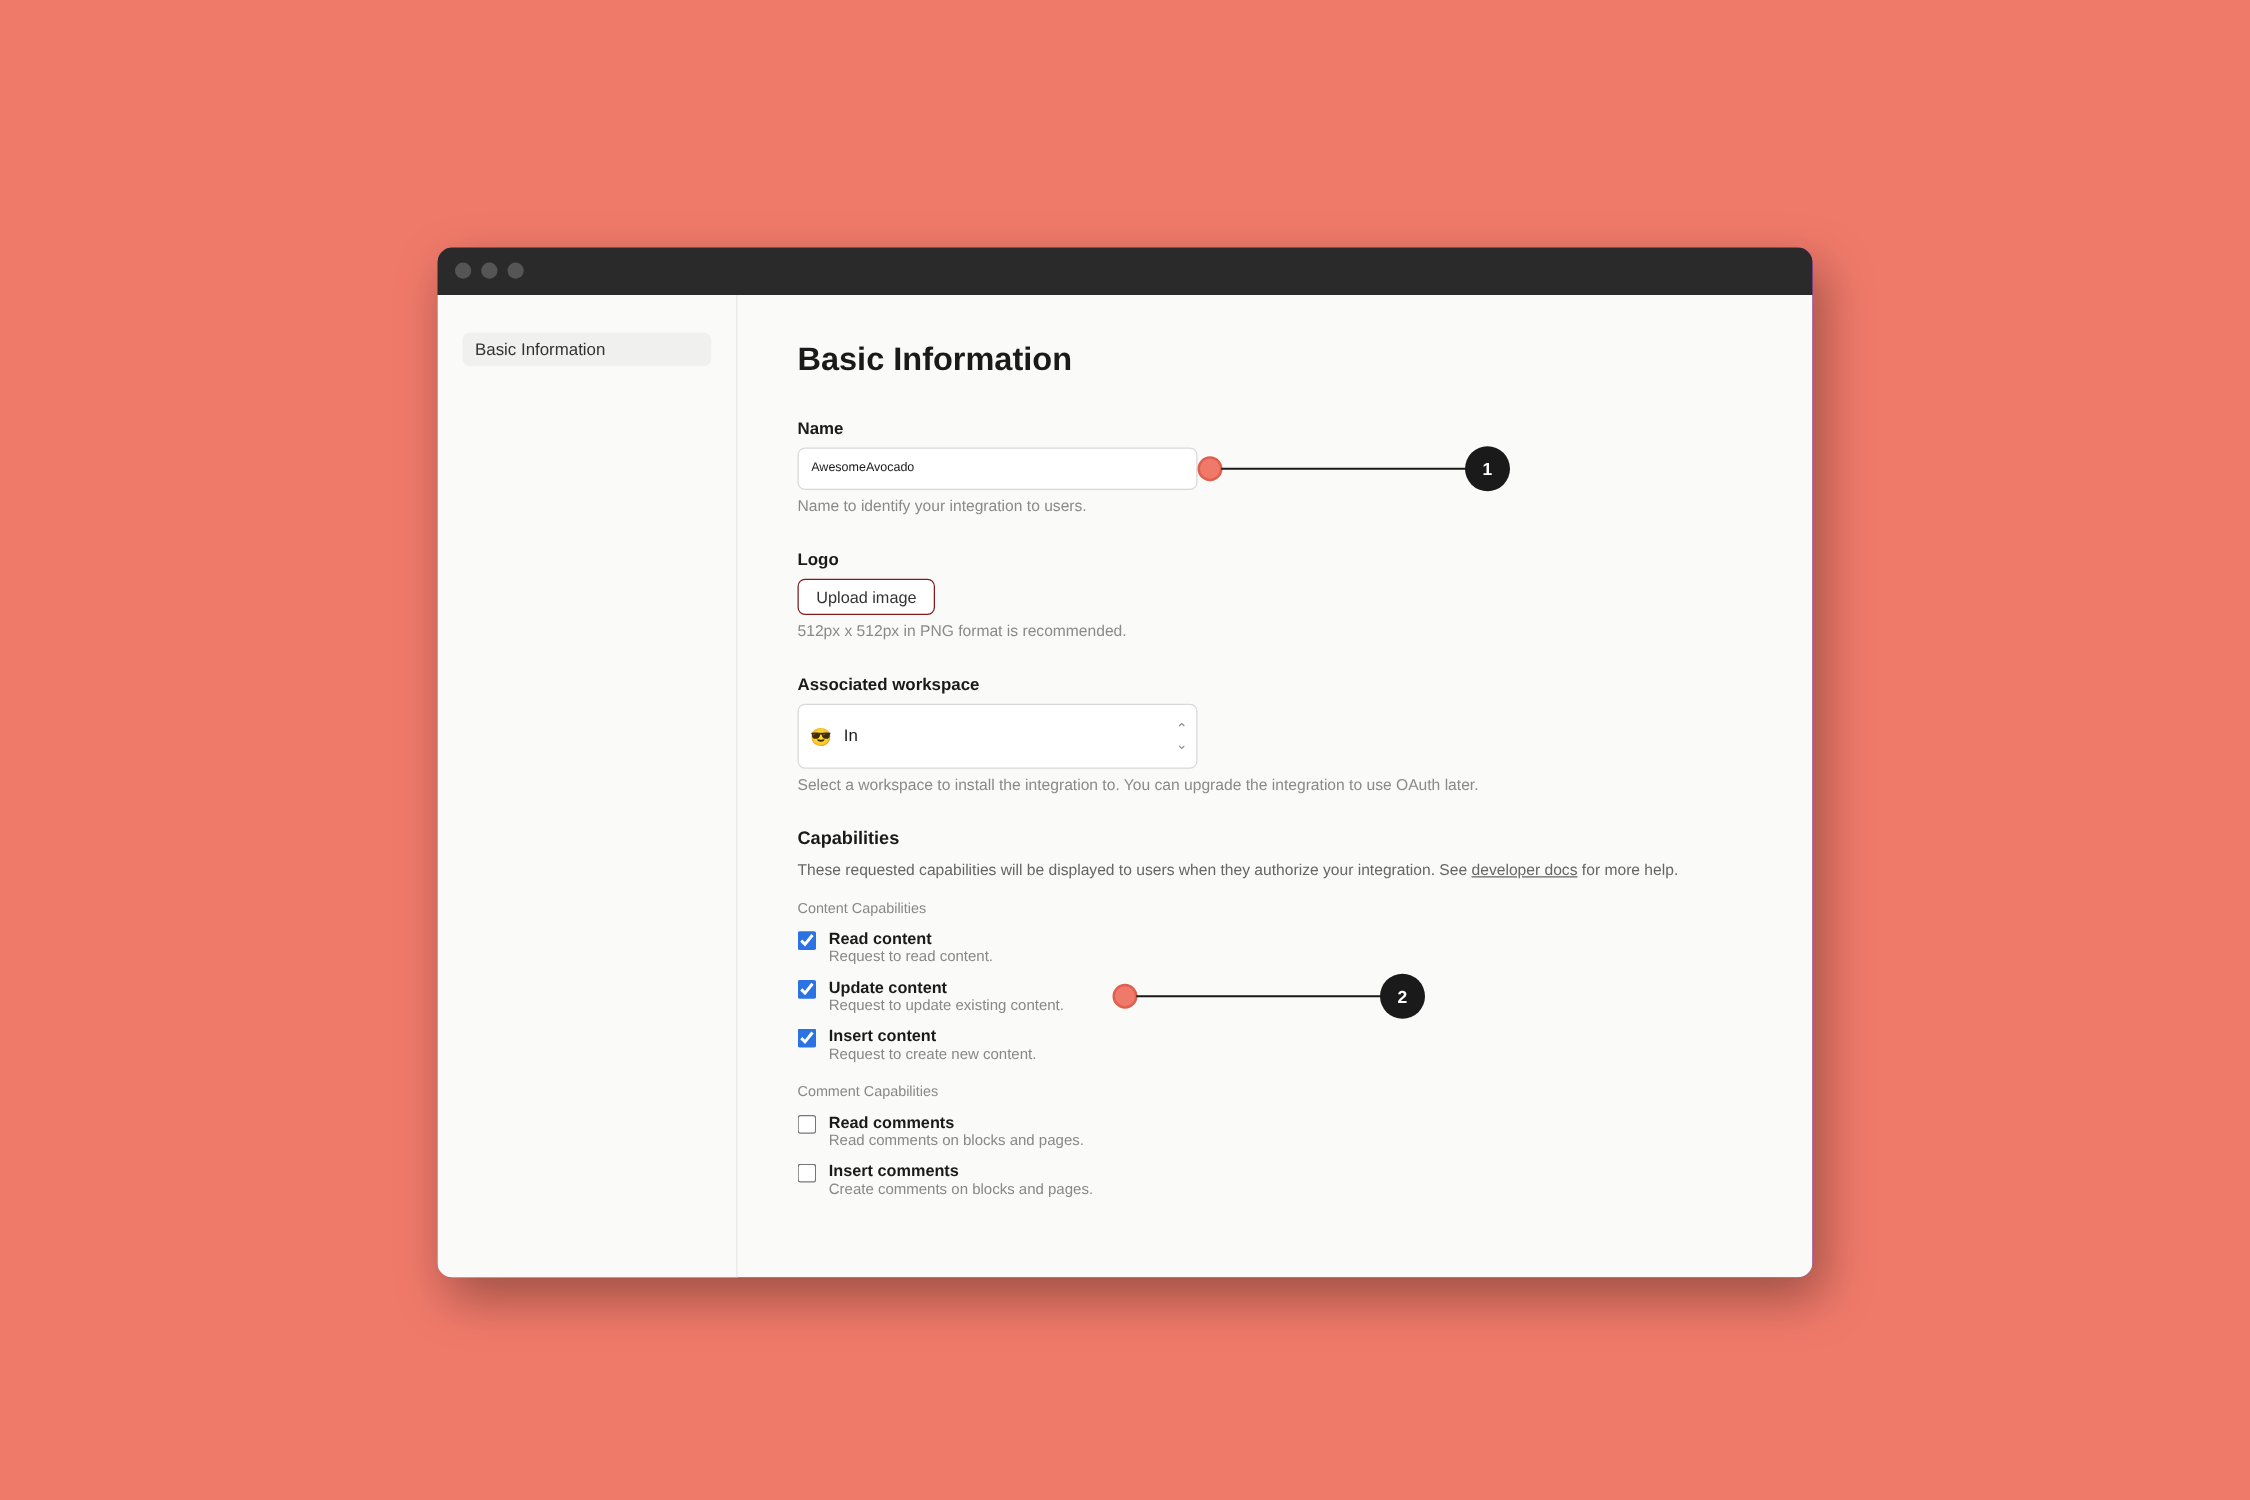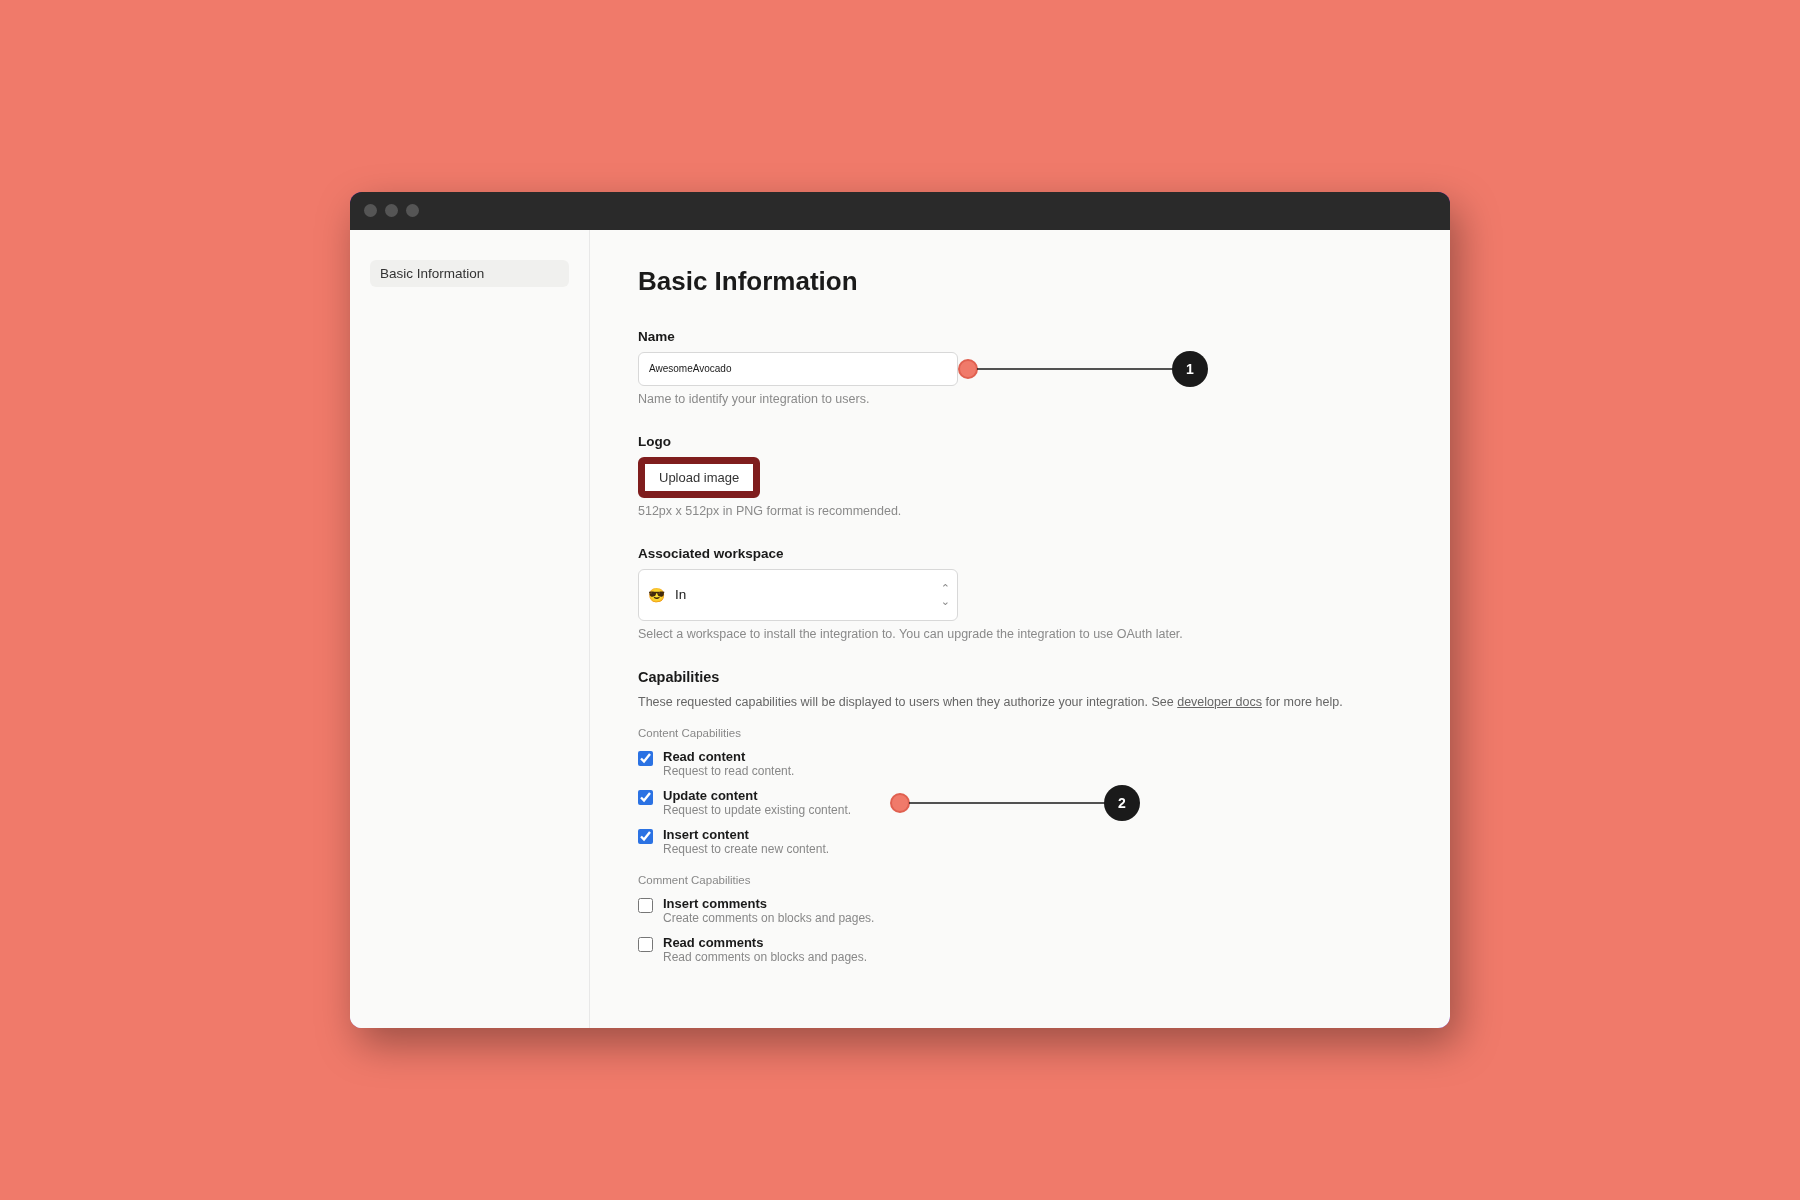--- a/index.html
+++ b/index.html
@@ -102,21 +102,21 @@
     }
 
     .field-hint {
       font-size: 12.5px;
       color: #8a8a8a;
       margin-top: 6px;
     }
 
     .upload-button {
       display: inline-block;
-      border: 7px solid #7f1d1d;
+      border: 1px solid #7f1d1d;
       border-radius: 6px;
       padding: 6px 14px;
       font-size: 13px;
       color: #333;
       background: #fff;
       cursor: pointer;
     }
 
     .select-wrapper {
       position: relative;
@@ -306,30 +306,30 @@
             </div>
           </div>
         </div>
 
         <div class="capability-group">
           <div class="capability-group-label">Comment Capabilities</div>
 
           <div class="capability-item">
             <input type="checkbox" class="capability-checkbox" style="">
             <div class="capability-text">
+              <div class="cap-name">Read comments</div>
+              <div class="cap-desc">Read comments on blocks and pages.</div>
+            </div>
+          </div>
+
+          <div class="capability-item">
+            <input type="checkbox" class="capability-checkbox" style="">
+            <div class="capability-text">
               <div class="cap-name">Insert comments</div>
               <div class="cap-desc">Create comments on blocks and pages.</div>
-            </div>
-          </div>
-
-          <div class="capability-item">
-            <input type="checkbox" class="capability-checkbox" style="">
-            <div class="capability-text">
-              <div class="cap-name">Read comments</div>
-              <div class="cap-desc">Read comments on blocks and pages.</div>
             </div>
           </div>
         </div>
 
       </div>
     </div>
   </div>
 </div>
 
 </body></html>

